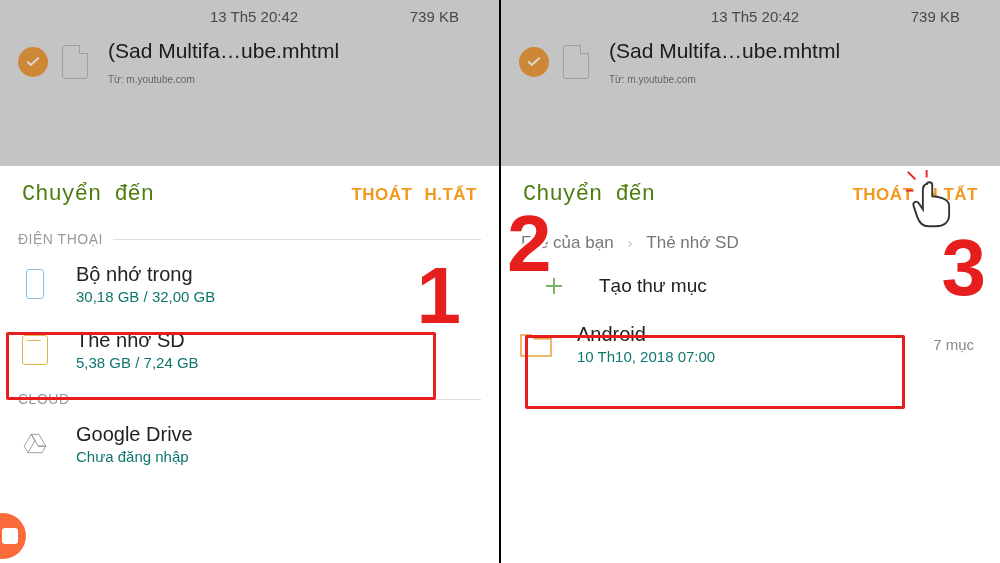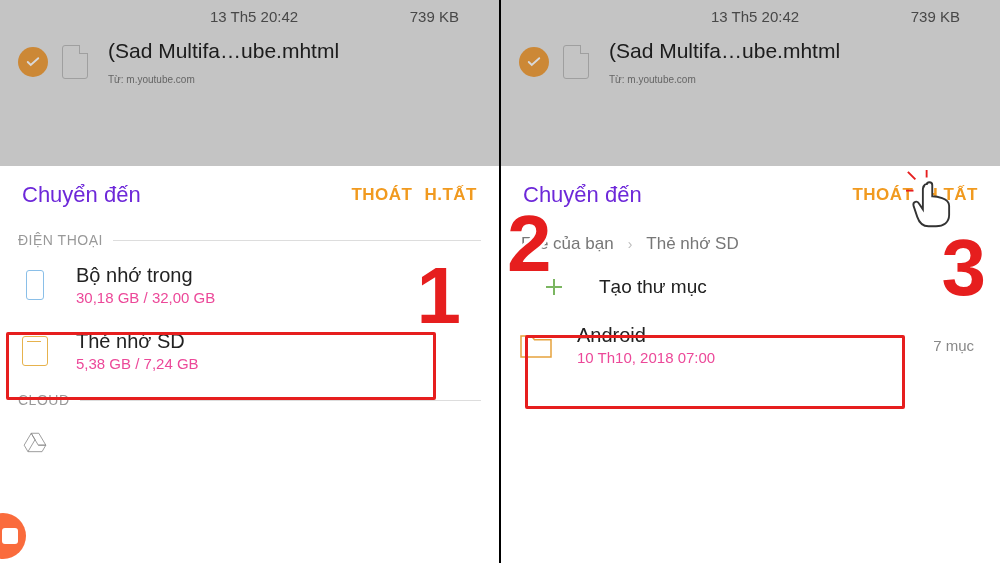--- a/index.html
+++ b/index.html
@@ -83,21 +83,21 @@
   flex: 1;
   display: flex;
   flex-direction: column;
 }
 .sheet-header {
   display: flex;
   align-items: center;
   justify-content: space-between;
   padding: 16px 22px 16px 22px;
 }
-.sheet-title { font-size: 22px; color: #6d28d9; font-weight: 500; }
+.sheet-title { font-size: 22px; color: #4d7c0f; font-weight: 500; font-family: Liberation Mono, monospace; }
 .sheet-actions { display: flex; gap: 12px; }
 .sheet-actions button {
   background: none;
   border: none;
   color: #f19a1f;
   font-size: 17px;
   font-weight: 700;
   letter-spacing: 0.5px;
   cursor: pointer;
 }
@@ -124,21 +124,21 @@
 }
 .row-icon {
   width: 38px;
   height: 38px;
   display: flex;
   align-items: center;
   justify-content: center;
   margin-right: 22px;
 }
 .row-text .t1 { font-size: 20px; color: #222; }
-.row-text .t2 { font-size: 15px; color: #ec4899; margin-top: 2px; }
+.row-text .t2 { font-size: 15px; color: #0f766e; margin-top: 2px; }
 .row-right { margin-left: auto; color: #888; font-size: 15px; margin-right: 10px; }
 
 .breadcrumb {
   display: flex;
   align-items: center;
   gap: 14px;
   padding: 10px 20px 8px 20px;
   color: #777;
   font-size: 17px;
 }
@@ -291,20 +291,24 @@
         <div class="line"></div>
     </div>
 
     <div class="storage-row">
       <div class="row-icon i-drive">
         <svg viewBox="0 0 48 48">
             <path d="M17 6 L31 6 L44 28 L30 28 Z" fill="none" stroke="#888" stroke-width="1.5"></path>
             <path d="M17 6 L4 28 L11 40 L24 18 Z" fill="none" stroke="#888" stroke-width="1.5"></path>
             <path d="M30 28 L44 28 L37 40 L11 40" fill="none" stroke="#888" stroke-width="1.5"></path>
           </svg>
+      </div>
+      <div class="row-text">
+        <div class="t1">Google Drive</div>
+        <div class="t2">Chưa đăng nhập</div>
       </div>
     </div>
   </div>
 
   <div class="highlight-box" style="left:6px; top:332px; width:430px; height:68px;"></div>
   <div class="annot-step" style="right:38px; top:250px;">1</div>
   <div class="rec-fab">
       <div class="inner"></div>
     </div>
 </div>

